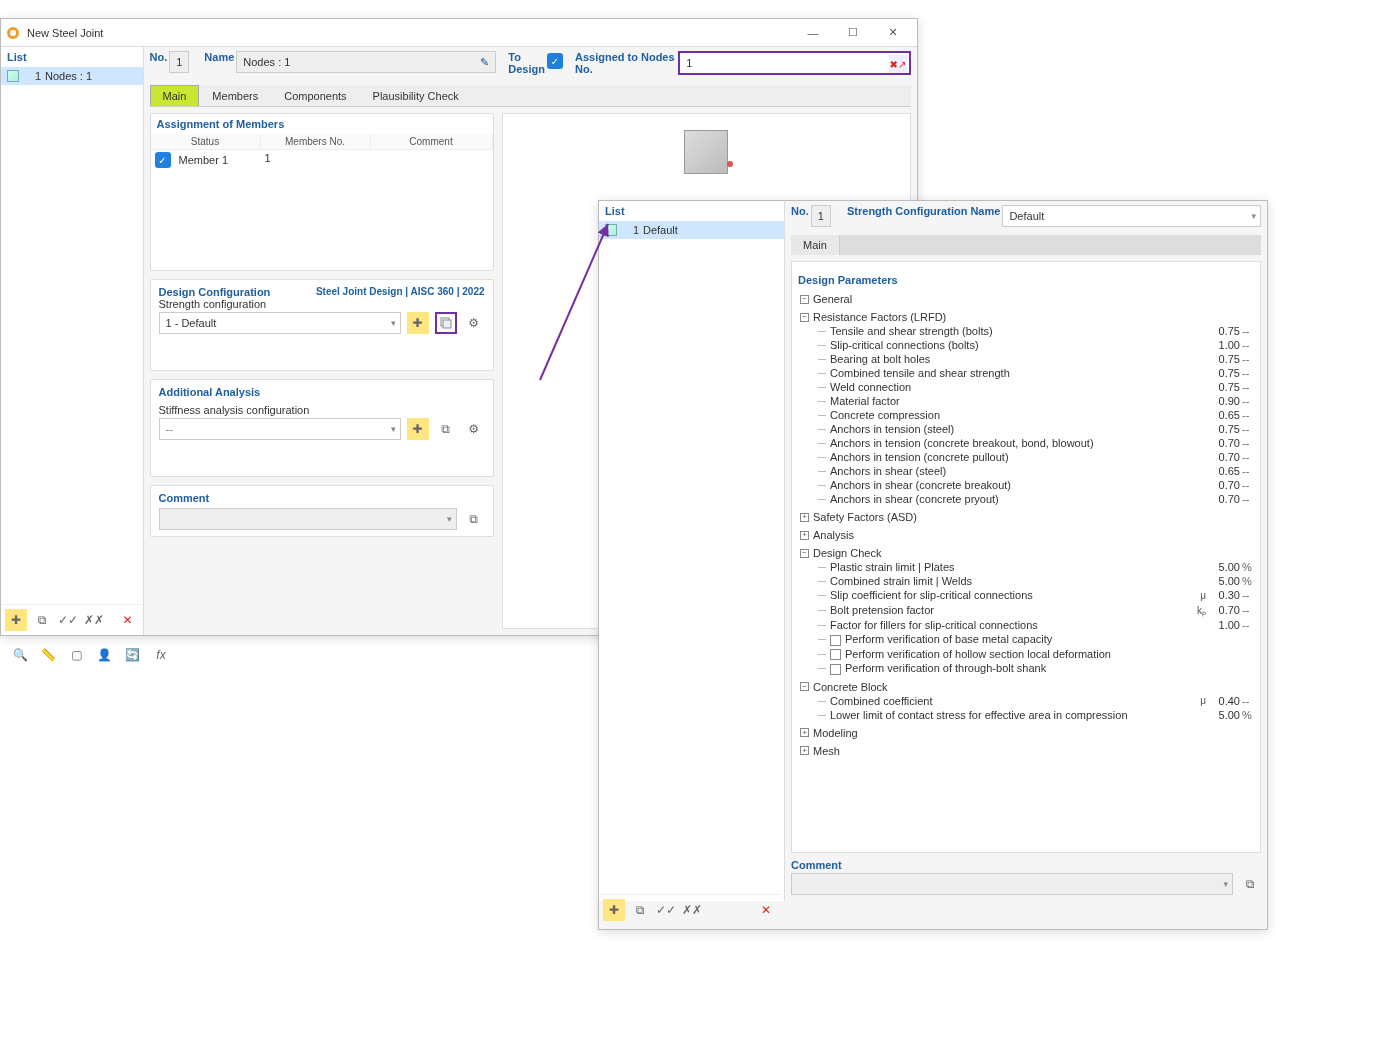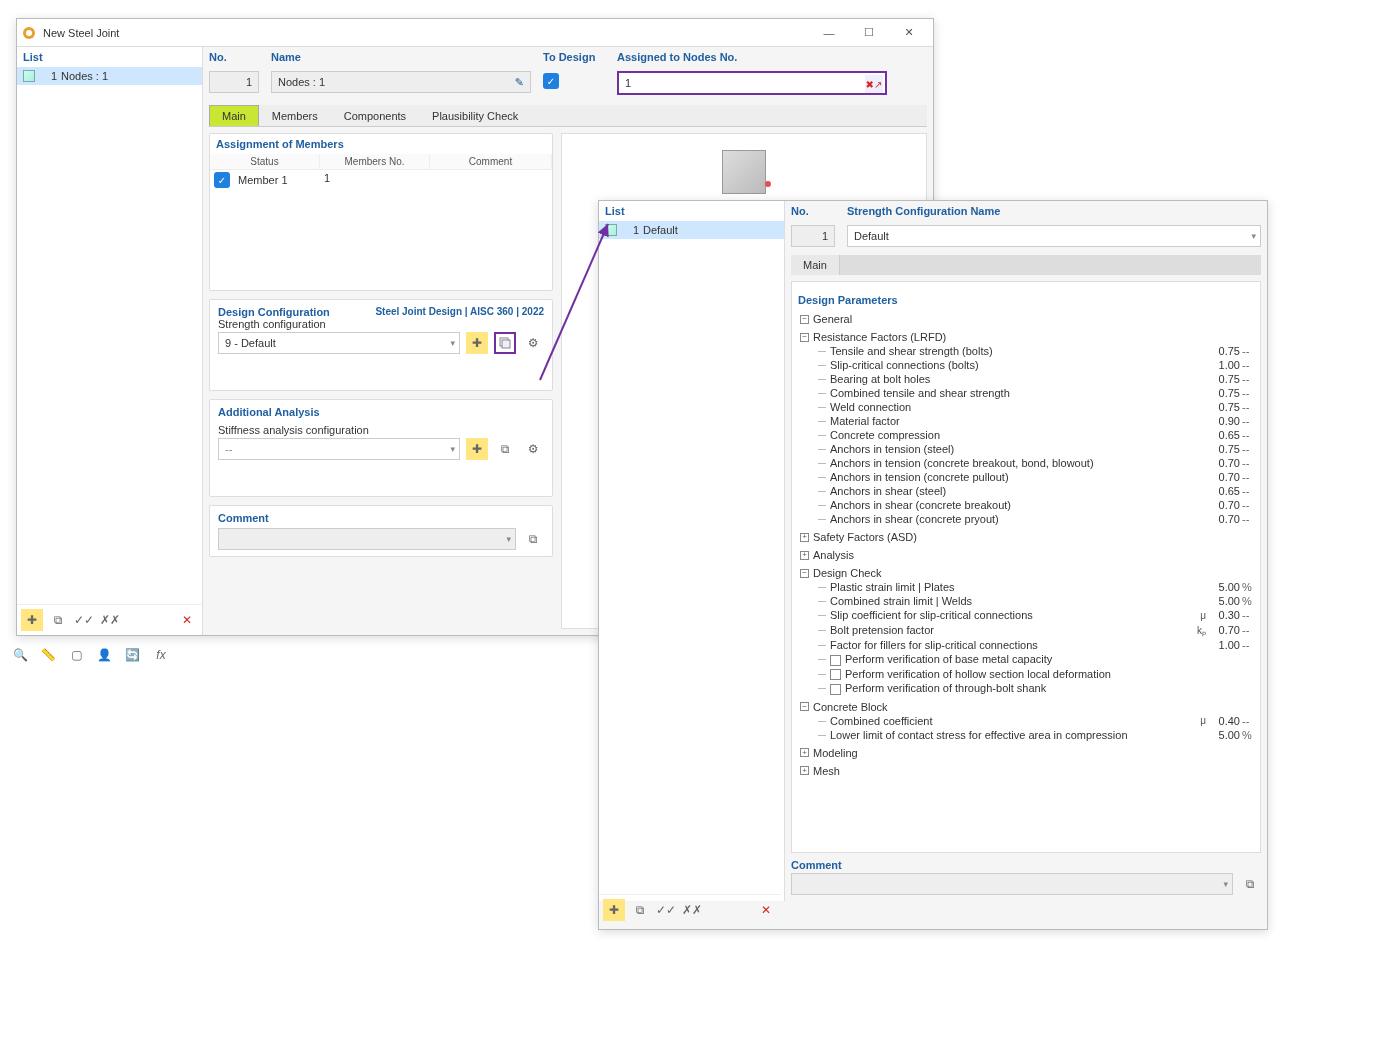--- a/index.html
+++ b/index.html
@@ -98,21 +98,21 @@
     display: flex;
     flex-direction: column;
   }
   .top-fields {
     display: flex;
     gap: 12px;
     padding: 4px 6px 10px 6px;
     align-items: flex-start;
     background: #f5f5f5;
   }
-  .field-group { display: flex; flex-direction: column; gap: 8px; }
+  .field-group { display: flex; flex-direction: row; gap: 2px; }
   .field-group label { color: #2060a0; font-weight: 600; font-size: 11px; }
   .field-input {
     background: #eee;
     border: 1px solid #ccc;
     height: 22px;
     padding: 0 6px;
     display: flex;
     align-items: center;
   }
   .name-input {
@@ -308,21 +308,21 @@
     vertical-align:middle; background:#fff;
   }
   .cfg-comment {
     margin: 0 6px 6px 6px;
   }
   .spacer { flex:1;}
 </style>
 </head>
 <body>
 
-<div class="window" id="win1" style="left:16px; top:18px; width:918px; height:618px;">
+<div class="window" id="win1" style="left:0; top:18px; width:918px; height:618px;">
   <div class="titlebar">
     <svg class="titlebar-icon" viewBox="0 0 16 16">
         <circle cx="8" cy="8" r="6" fill="#e8a030"></circle>
         <circle cx="8" cy="8" r="3" fill="#fff"></circle>
       </svg>
     <span class="titlebar-title">New Steel Joint</span>
     <div class="titlebar-controls">
       <div class="titlebar-btn">—</div>
       <div class="titlebar-btn">☐</div>
       <div class="titlebar-btn close">✕</div>
@@ -399,21 +399,21 @@
           </div>
           <div class="panel">
             <div class="panel-pad">
               <div style="display:flex; justify-content:space-between;">
                 <span class="panel-header" style="padding:0;">Design Configuration</span>
                 <span class="panel-subheader">Steel Joint Design | AISC 360 | 2022</span>
               </div>
               <div style="">Strength configuration</div>
               <div class="dc-line" style="margin-top:2px;">
                 <div class="combo">
-                    <span>9 - Default</span>
+                    <span>1 - Default</span>
                   </div>
                 <button class="icon-btn icon-btn-yellow">✚</button>
                 <span class="highlight-purple">
                   <svg width="14" height="14">
                       <rect x="2" y="2" width="8" height="8" fill="none" stroke="#888"></rect>
                       <rect x="4" y="4" width="8" height="8" fill="#eef" stroke="#888"></rect>
                     </svg>
                 </span>
                 <button class="icon-btn">⚙</button>
               </div>

